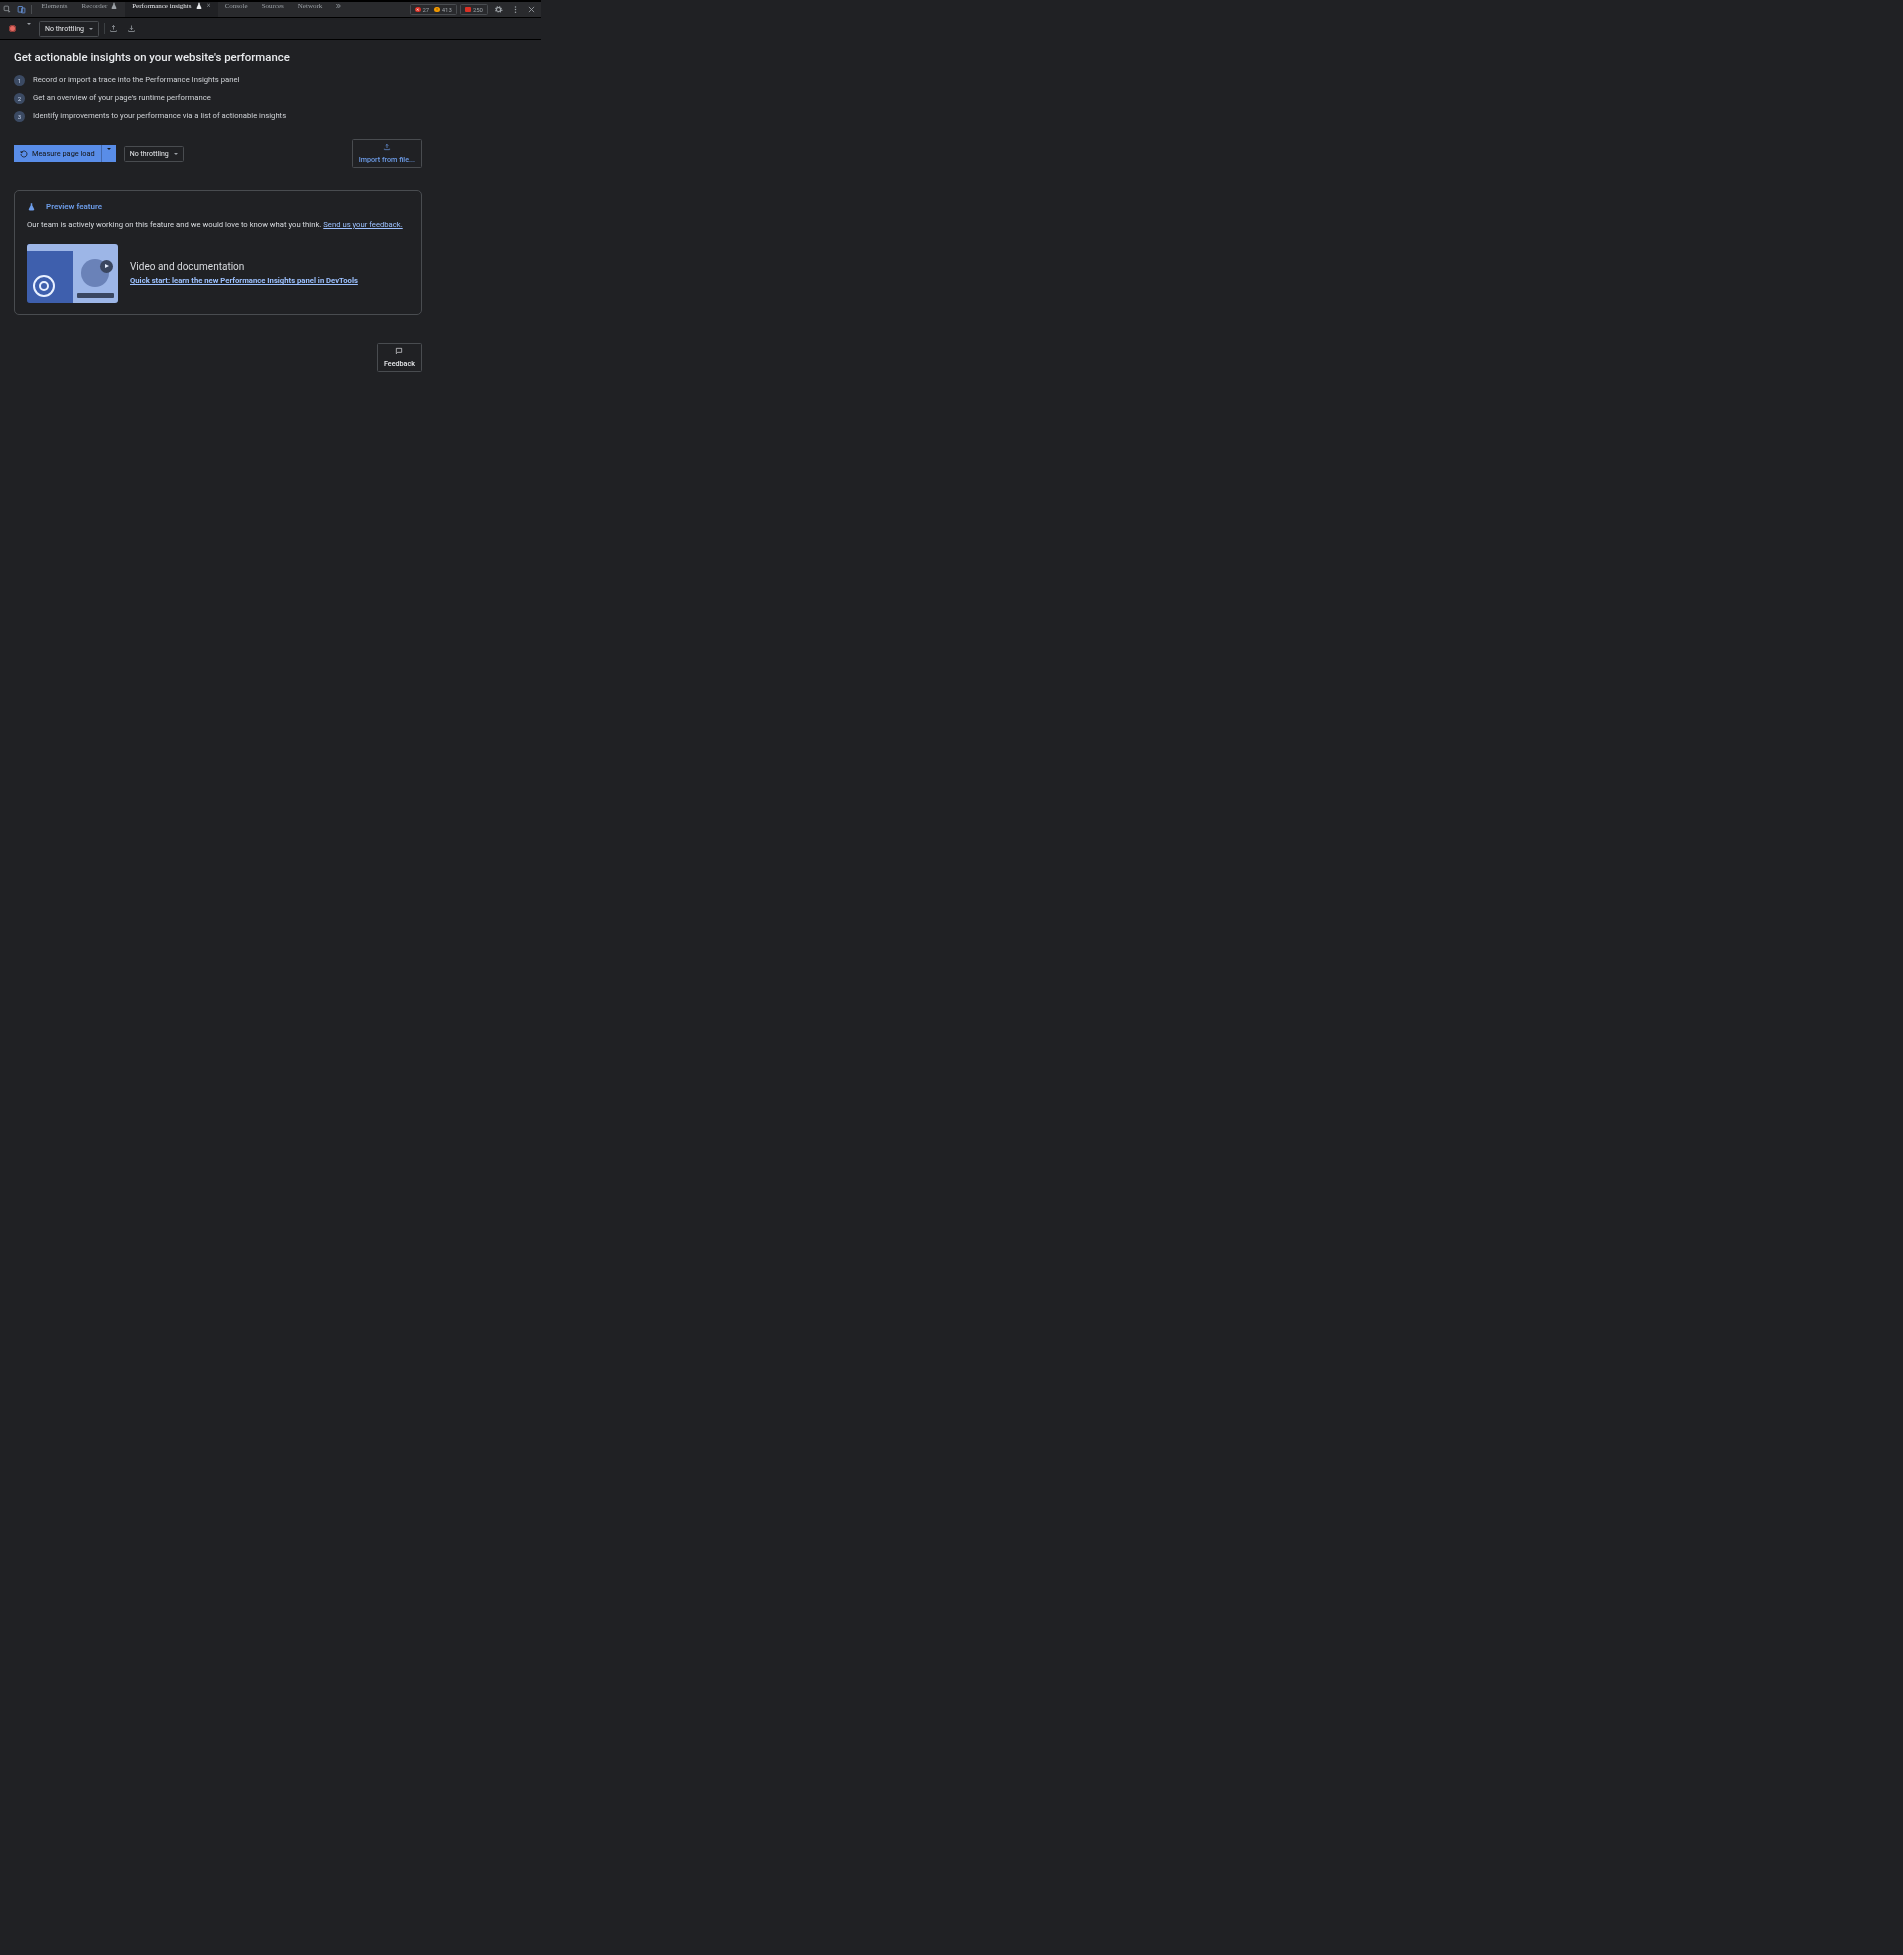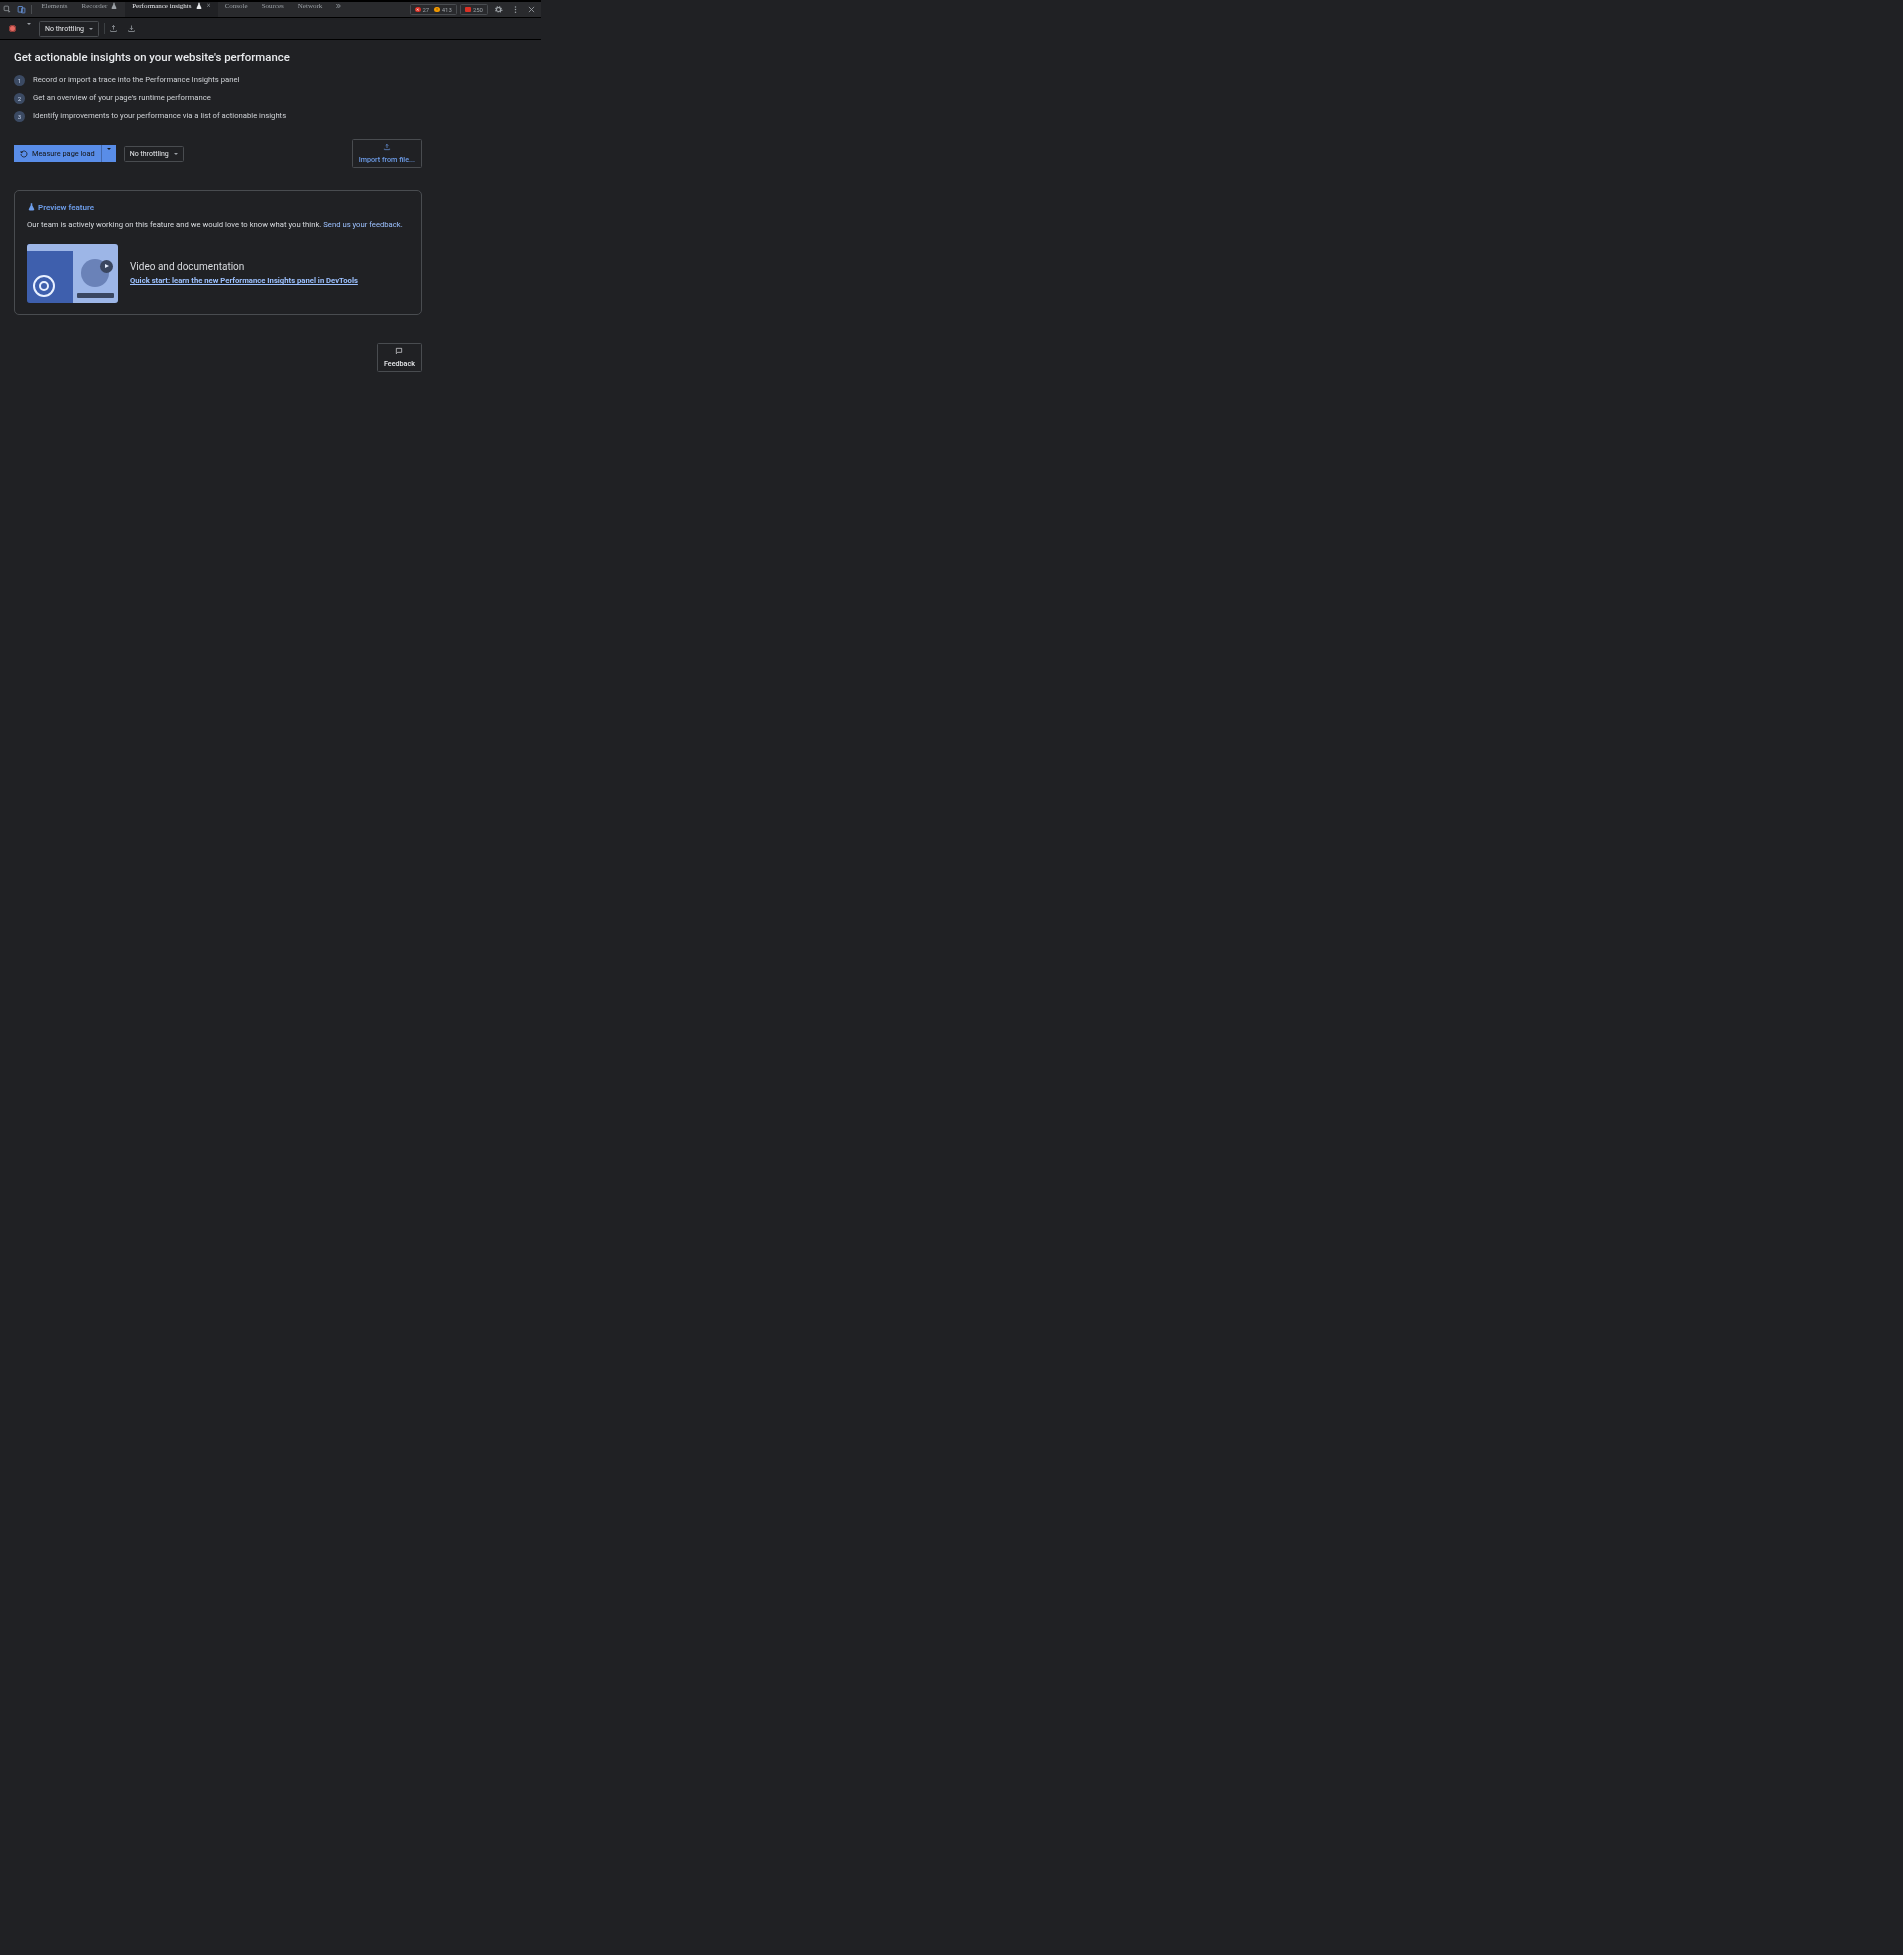--- a/index.html
+++ b/index.html
@@ -99,23 +99,23 @@
     border:0.5px solid var(--bord);border-radius:1.5px;
     padding:3px 6px;background:transparent;color:var(--blue);cursor:pointer;font-size:7.2px;font-weight:500;flex-direction:column;
   }
   .spacer{flex:1}
 
   
   .preview-box{
     margin-top:22px;border:0.5px solid var(--bord);border-radius:5px;
     padding:11px 12px;
   }
-  .pv-title{display:flex;align-items:center;gap:2px;color:var(--blue);font-size:8px;font-weight:600;margin-bottom:7px}
+  .pv-title{display:flex;gap:10px;color:var(--blue);font-size:8px;font-weight:600;margin-bottom:7px}
   .pv-desc{font-size:7.7px;line-height:1.55;color:#d9dce0}
-  .pv-desc a{color:var(--link);cursor:pointer}
+  .pv-desc a{color:var(--link);text-decoration:underline;cursor:pointer}
   .video-row{display:flex;gap:12px;margin-top:13px;align-items:center}
   .thumb{
     width:91px;height:59px;border-radius:3px;overflow:hidden;flex-shrink:0;
     background:#2b3a56;display:flex;
   }
   .thumb .left{
     width:50%;background:#3e5fad;position:relative;
     background-image:linear-gradient(#5a7cc6 0.5px,transparent 0.5px),linear-gradient(90deg,#5a7cc6 0.5px,transparent 0.5px);
     background-size:9px 9px;
     border-top:7px solid #9db6e7;

